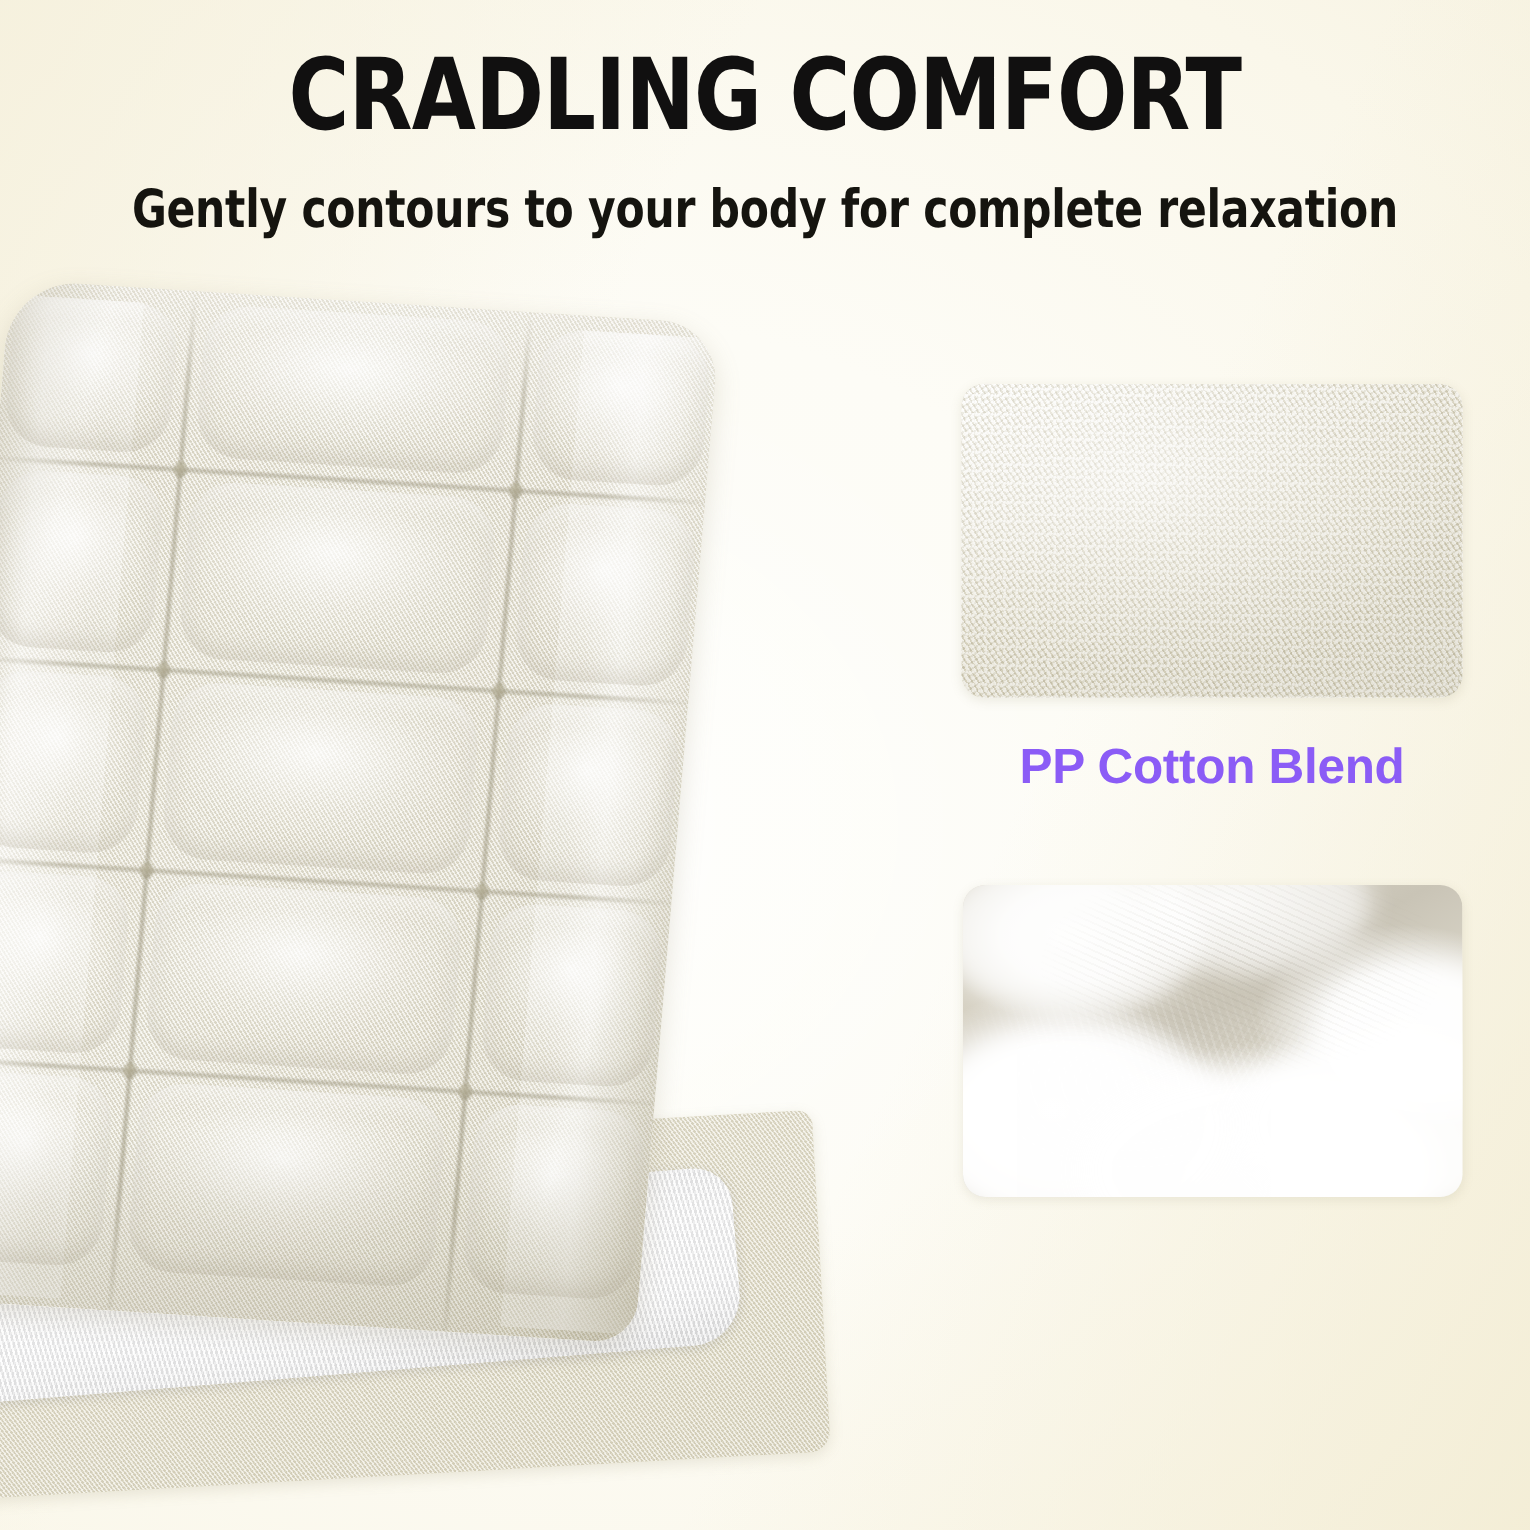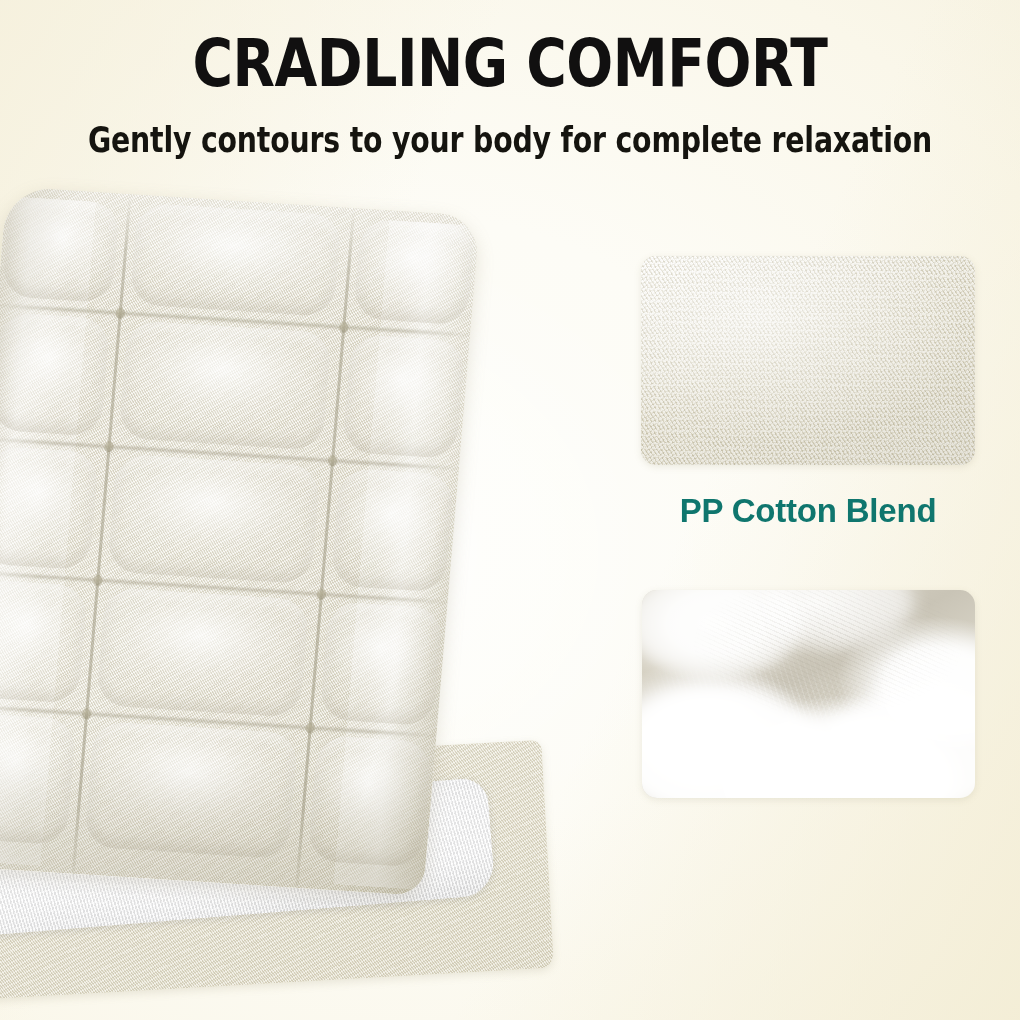--- a/index.html
+++ b/index.html
@@ -74,21 +74,21 @@
   #foam-card  { left:642px; top:590px; width:333px; height:208px; }
 
   .card-label{
     position:absolute;
     width:420px;
     text-align:center;
     font-family:"Liberation Sans","DejaVu Sans", sans-serif;
     font-weight:700;
     font-size:33px;
     letter-spacing:-0.2px;
-    color:#0f766e;
+    color:#8b5cf6;
   }
   #fabric-label{ left:598px; top:492px; }
   #foam-label  { left:598px; top:829px; }
 
   
   #fabric-fill{
     position:absolute; inset:0;
     background:#eeebdd;
   }
   .weave{ position:absolute; inset:-10px; }

